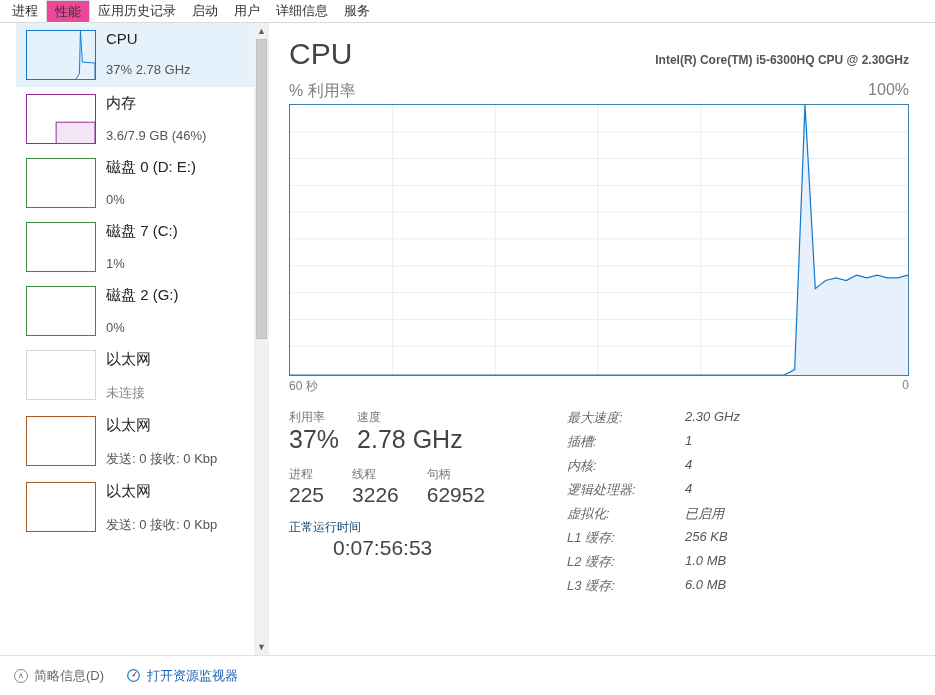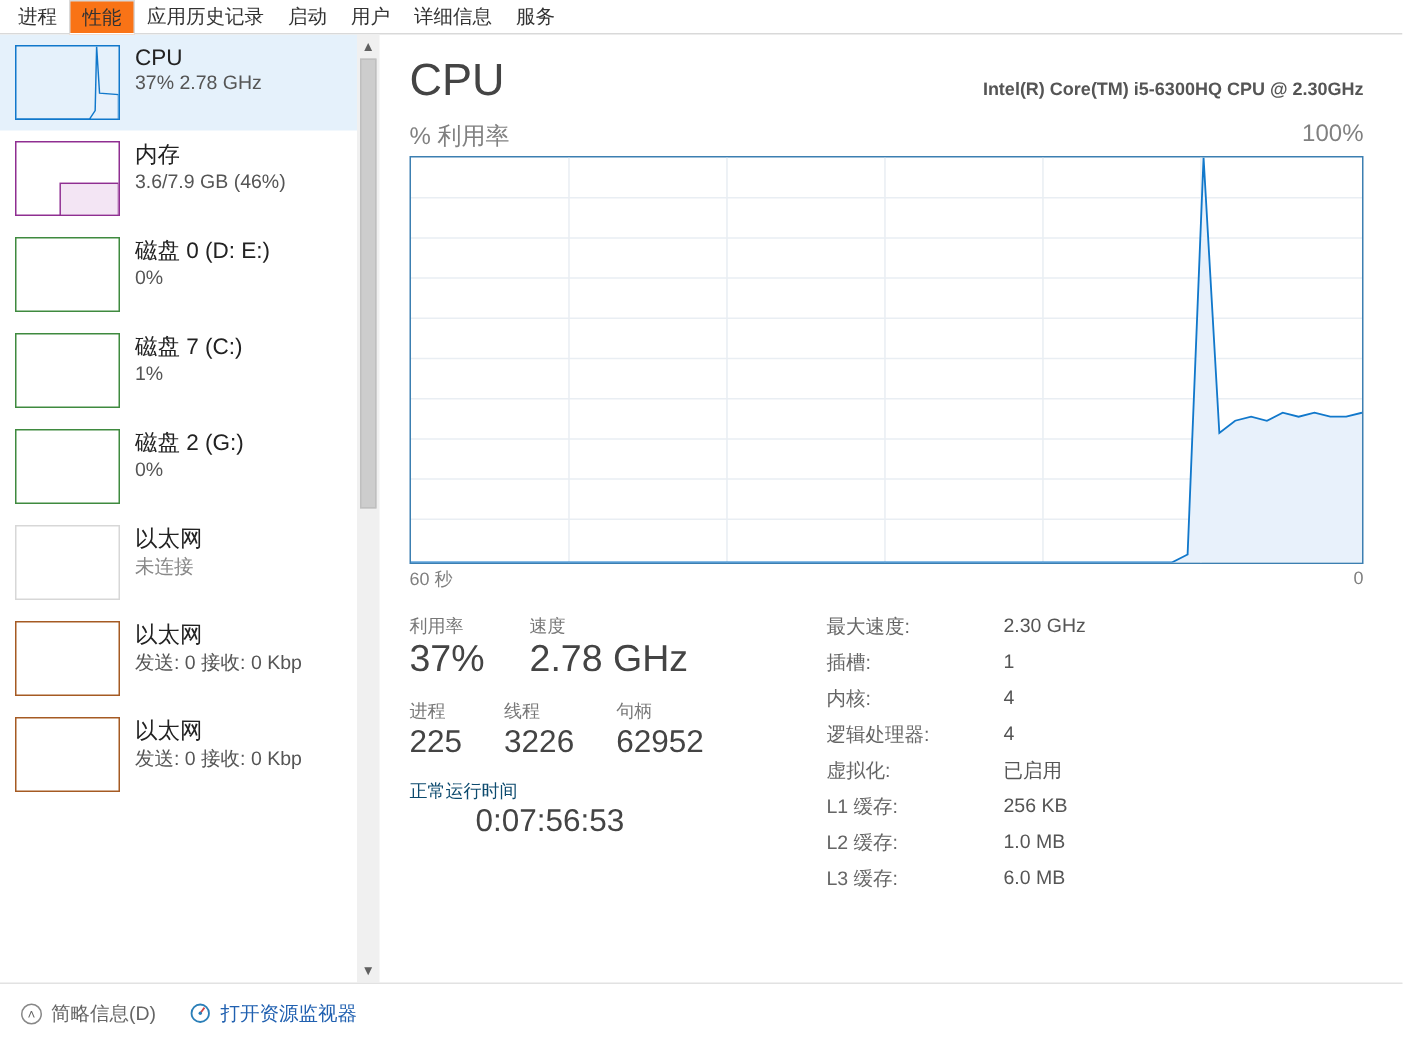--- a/index.html
+++ b/index.html
@@ -1,54 +1,54 @@
 <!DOCTYPE html>
 <html><head>
 <meta charset="utf-8">
 <style>
   * { box-sizing: border-box; margin: 0; padding: 0; }
   html, body { width: 935px; height: 695px; font-family: "Segoe UI", "Microsoft YaHei", sans-serif; background: #fff; overflow: hidden; font-size: 14px; color: #202020; }
   
   .tabs { display: flex; border-bottom: 1px solid #d9d9d9; padding-left: 4px; height: 23px; }
   .tab { padding: 2px 8px 3px 8px; color: #333; cursor: default; font-size: 13px; }
-  .tab.active { border: 1px solid #d9d9d9; border-bottom: 1px solid #fff; background: #f97316; margin-bottom: -1px; }
-  
-  .body { display: flex; height: calc(695px - 23px - 40px); }
+  .tab.active { border: 1px solid #d9d9d9; border-bottom: 1px solid #fff; background: #ec4899; margin-bottom: -1px; }
+  
+  .body { display: flex; height: calc(695px - 23px - 40px); padding-left: 16px; }
   .sidebar-wrap { width: 253px; display: flex; }
   .sidebar { width: 238px; overflow-y: auto; }
   .scroll-gutter { width: 15px; background: #f0f0f0; display: flex; flex-direction: column; align-items: center; }
   .scroll-arrow { height: 16px; width: 100%; display:flex; align-items:center; justify-content:center; color:#606060; font-size:9px; }
   .thumb { width: 67%; height: 300px; background: #cdcdcd; margin-top: 0px; border:1px solid #bfbfbf; border-radius:0; }
   .sidebar-item { padding: 7px 10px 7px 10px; display:flex; align-items:flex-start; gap:10px; cursor: default; }
   .sidebar-item.selected { background: #e5f1fb; }
   .thumb-box { width: 70px; height: 50px; flex-shrink: 0; position: relative; border: 1px solid #ccc; }
   .thumb-cpu { border-color:#1178cb; }
   .thumb-mem { border-color:#8f2e91; }
   .thumb-disk { border-color:#3f8a3f; }
   .thumb-eth0 { border-color:#d7d7d7; }
   .thumb-eth { border-color:#a55a23; }
   .si-title { font-size: 15px; color:#222; }
-  .si-sub { font-size: 13px; color:#555; margin-top:0; }
+  .si-sub { font-size: 13px; color:#555; margin-top:15px; }
   .si-sub.faded { color:#888; }
   
   .thumb-cpu svg, .thumb-mem svg { position:absolute; inset:0; }
   
   .main { flex:1; padding: 14px 26px 10px 20px; overflow:hidden; }
   .hdr { display:flex; justify-content:space-between; align-items:baseline; }
   .hdr-title { font-size: 30px; font-weight: 400; color:#444; }
   .hdr-sub { font-size: 12px; color:#555;font-weight:bold; }
   .chart-top-lbls { display:flex; justify-content:space-between; margin-top:10px; font-size:16px; color:#808080; }
   .chart { width: 100%; height: 272px; border: 1px solid #3c7fb1; margin-top:2px; position:relative; background:#fff; }
   .chart svg { width:100%; height:100%; display:block; }
   .grid line { stroke:#e9eef3; stroke-width:1; }
   .chart-bot-lbls { display:flex; justify-content:space-between; margin-top:2px; font-size:12px; color:#808080; }
   .stats { display:flex; margin-top:14px; gap: 28px; }
   .stats-left { flex:0 0 250px; }
-  .stats-right { flex:1; }
-  .row2 { display:flex; flex-wrap:wrap; gap: 30px; }
+  .stats-right { flex:1;font-style:italic; }
+  .row2 { display:flex; flex-wrap:wrap; gap: 18px; }
   .metric .label { font-size:12px; color:#777; }
   .metric .val.big { font-size:25px; color:#444; margin-top:-1px; }
   .row3 { display:flex; gap:28px; margin-top:12px; }
   .metric .val.med { font-size:21px; color:#444; }
   .uptime-block { margin-top:12px; }
   .uptime-block .label { font-size:12px; color:#0c4a6e; }
   .uptime-block .val { font-size:21px; color:#444;margin-left:44px; }
   .spec-grid { display:grid; grid-template-columns: 110px 1fr; row-gap:6px; column-gap:8px; font-size:13px; color:#555; }
   .spec-grid .k { color:#666; }
   

